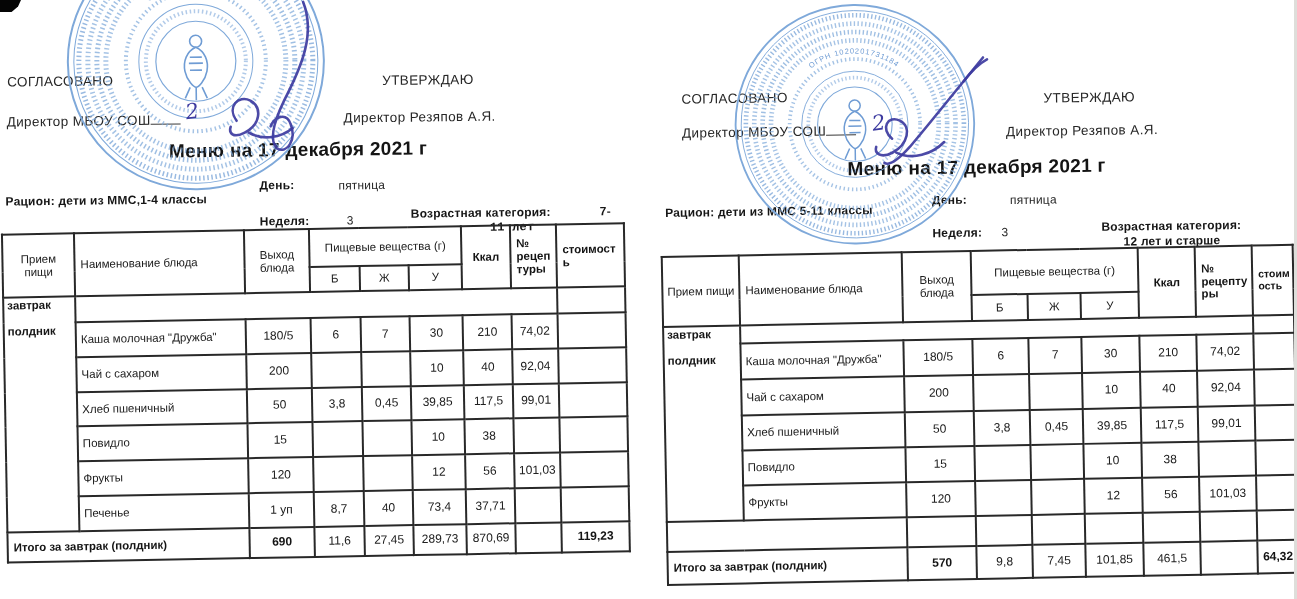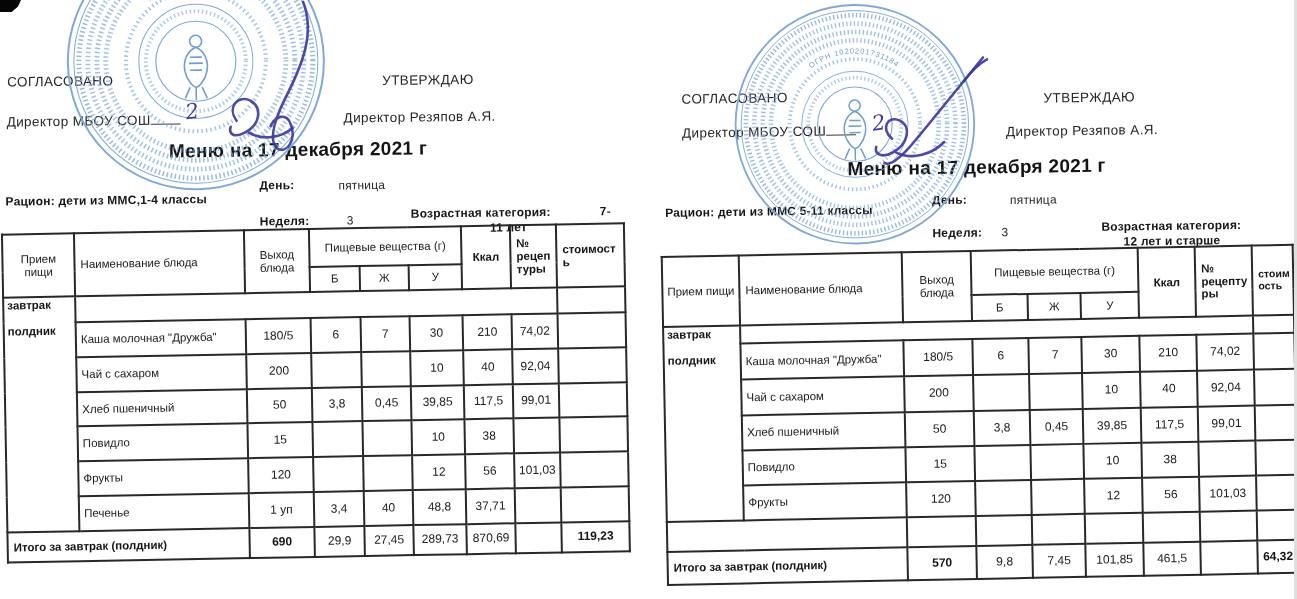--- a/index.html
+++ b/index.html
@@ -54,21 +54,21 @@
     <span class="t" style="left:347px;top:111px;">Директор Резяпов А.Я.</span>
     <span class="t title" style="left:172px;top:139px;">Меню на 17 декабря  2021 г</span>
 
     <span class="t small b" style="left:262px;top:178px;">День:</span>
     <span class="t small" style="left:341px;top:179px;">пятница</span>
     <span class="t small b" style="left:8px;top:191px;">Рацион: дети из ММС,1-4 классы</span>
     <span class="t small b" style="left:262px;top:214px;">Неделя:</span>
     <span class="t small" style="left:349px;top:214px;">3</span>
     <span class="t small b" style="left:413px;top:208px;">Возрастная категория:</span>
     <span class="t small b" style="left:602px;top:208px;">7-</span>
-    <span class="t small b" style="left:492px;top:223px;">11 лет</span>
+    <span class="t small b" style="left:492px;top:223px;font-family:Liberation Mono, monospace;">11 лет</span>
 
     <svg class="stamp" style="left:68px;top:-72px;" width="264" height="264" viewBox="0 0 264 264">
       <defs>
           <path id="arcL" d="M 56,132 A 76,76 0 0 1 208,132"></path>
         </defs>
       <g fill="none" stroke="#7fa9da">
         <circle cx="132" cy="132" r="128" stroke-width="2"></circle>
         <circle cx="132" cy="132" r="122" stroke-width="1"></circle>
         <circle cx="132" cy="132" r="117" stroke-width="5" stroke-dasharray="1.5 2.6" opacity=".8"></circle>
         <circle cx="132" cy="132" r="108" stroke-width="5" stroke-dasharray="1.5 2.6" opacity=".7"></circle>
@@ -176,31 +176,31 @@
         <td class="num"></td>
         <td class="num"></td>
         <td class="num">12</td>
         <td class="num">56</td>
         <td class="num">101,03</td>
         <td class="num"></td>
       </tr>
       <tr style="height:35px">
         <td class="dish">Печенье</td>
         <td class="num">1 уп</td>
-        <td class="num">3,4</td>
+        <td class="num">8,7</td>
         <td class="num">40</td>
-        <td class="num">48,8</td>
+        <td class="num">73,4</td>
         <td class="num">37,71</td>
         <td class="num"></td>
         <td class="num"></td>
       </tr>
       <tr style="height:30px">
         <td colspan="2" class="tl bold">Итого за завтрак (полдник)</td>
         <td class="num bold">690</td>
-        <td class="num">29,9</td>
+        <td class="num">11,6</td>
         <td class="num">27,45</td>
         <td class="num">289,73</td>
         <td class="num">870,69</td>
         <td class="num"></td>
         <td class="num bold">119,23</td>
       </tr>
     </tbody>
       </table>
   </div>
 

